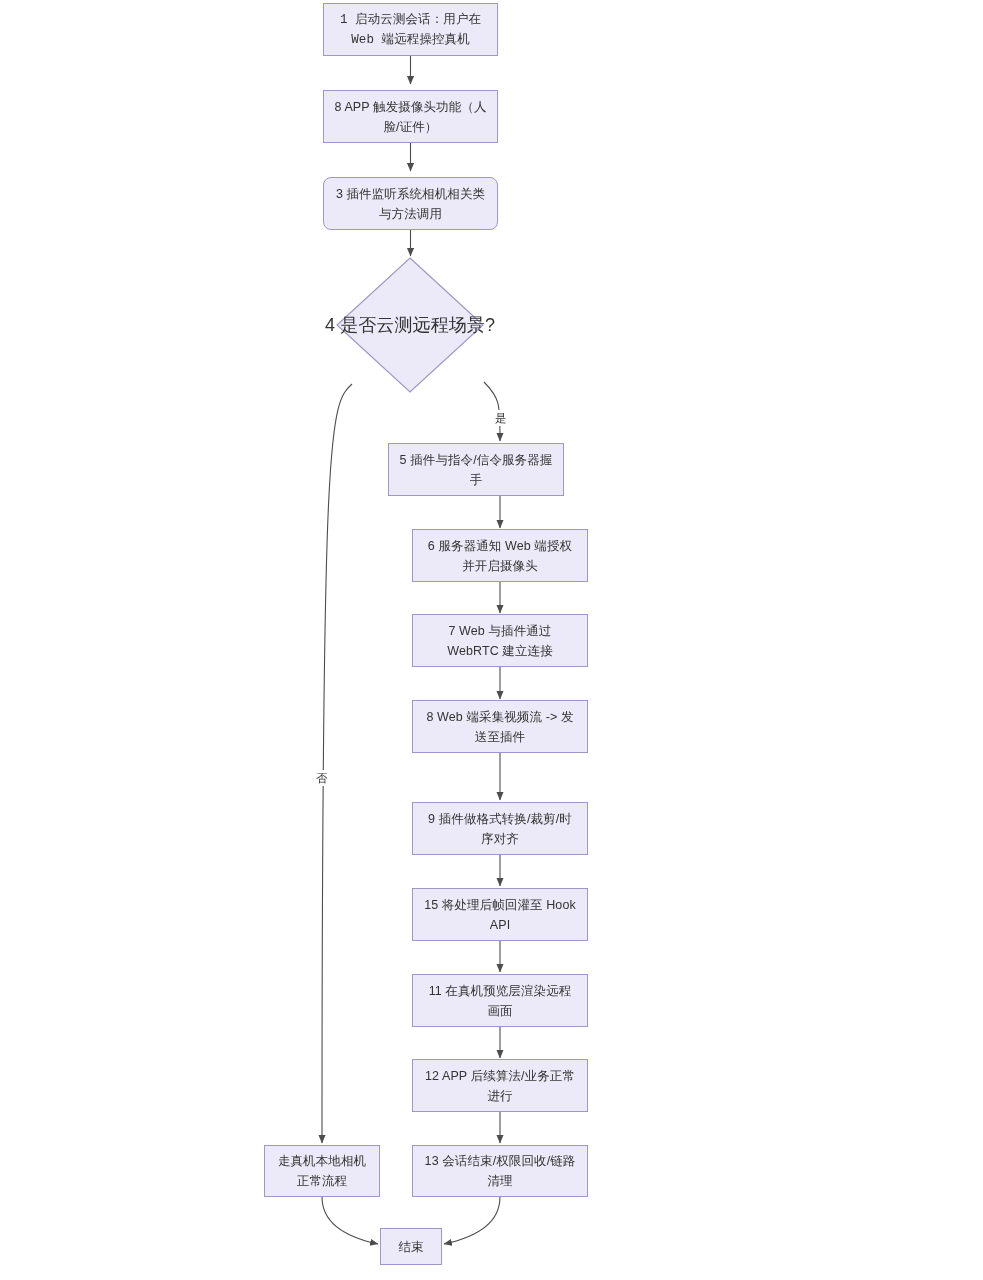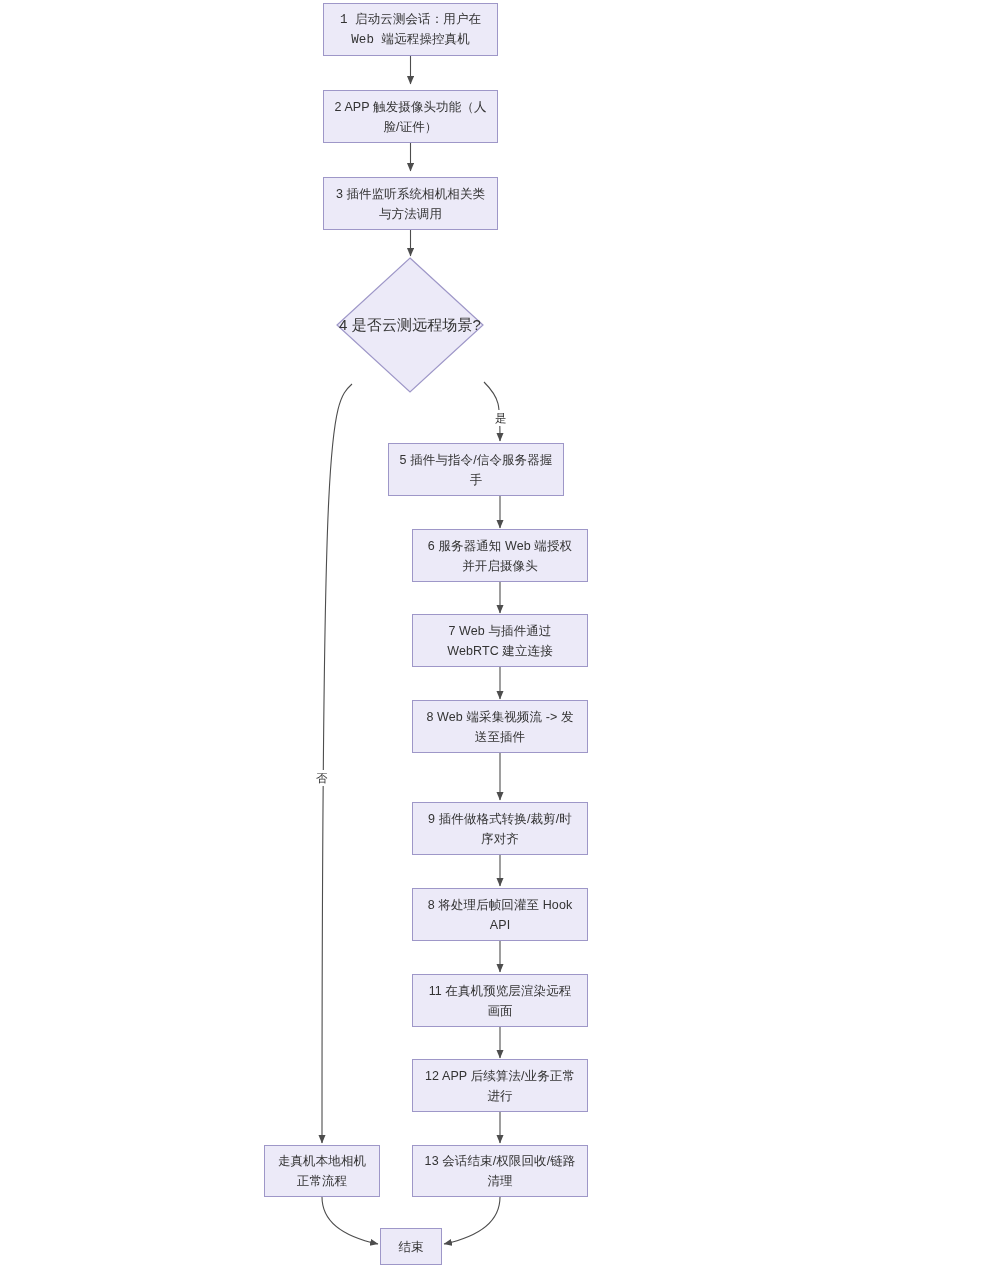--- a/index.html
+++ b/index.html
@@ -63,21 +63,21 @@
   }
   .decision-label {
     position: absolute;
     left: 0;
     top: 0;
     width: 148px;
     height: 136px;
     display: flex;
     align-items: center;
     justify-content: center;
-    font-size: 15px;
+    font-size: 18px;
     color: #333333;
     white-space: nowrap;
     letter-spacing: 0.1px;
   }
   .edge-label {
     position: absolute;
     background: #ffffff;
     color: #333333;
     font-size: 11.5px;
     line-height: 14px;
@@ -114,24 +114,24 @@
       <path d="M322,1197 C322,1225 350,1238 378,1244"></path>
       <path d="M500,1197 C500,1225 472,1238 444,1244"></path>
     </g>
   </svg>
 
   <div class="node" style="left:323px; top:3px; width:175px; height:53px;font-family:Liberation Mono, monospace;">
     <span class="txt">1 启动云测会话：用户在 Web 端远程操控真机</span>
   </div>
 
   <div class="node" style="left:323px; top:90px; width:175px; height:53px;">
-    <span class="txt">2 APP 触发摄像头功能（人脸/证件）</span>
+    <span class="txt">8 APP 触发摄像头功能（人脸/证件）</span>
   </div>
 
-  <div class="node" style="left:323px; top:177px; width:175px; height:53px;">
+  <div class="node" style="left:323px; top:177px; width:175px; height:53px;border-radius:8px;">
     <span class="txt">3 插件监听系统相机相关类与方法调用</span>
   </div>
 
   <div class="decision-wrap" style="left:336px; top:257px;">
     <svg class="decision-shape" viewBox="0 0 148 136" xmlns="http://www.w3.org/2000/svg">
       <polygon points="74,1 147,68 74,135 1,68" fill="#ECEAF8" stroke="#9E97C8" stroke-width="1.2"></polygon>
     </svg>
     <div class="decision-label">4 是否云测远程场景?</div>
   </div>
 
@@ -152,21 +152,21 @@
 
   <div class="node" style="left:412px; top:700px; width:176px; height:53px;">
     <span class="txt">8 Web 端采集视频流 -&gt; 发送至插件</span>
   </div>
 
   <div class="node" style="left:412px; top:802px; width:176px; height:53px;">
     <span class="txt">9 插件做格式转换/裁剪/时序对齐</span>
   </div>
 
   <div class="node" style="left:412px; top:888px; width:176px; height:53px;">
-    <span class="txt">8 将处理后帧回灌至 Hook API</span>
+    <span class="txt">15 将处理后帧回灌至 Hook API</span>
   </div>
 
   <div class="node" style="left:412px; top:974px; width:176px; height:53px;align-items:center;">
     <span class="txt">11 在真机预览层渲染远程画面</span>
   </div>
 
   <div class="node" style="left:412px; top:1059px; width:176px; height:53px;">
     <span class="txt">12 APP 后续算法/业务正常进行</span>
   </div>
 

